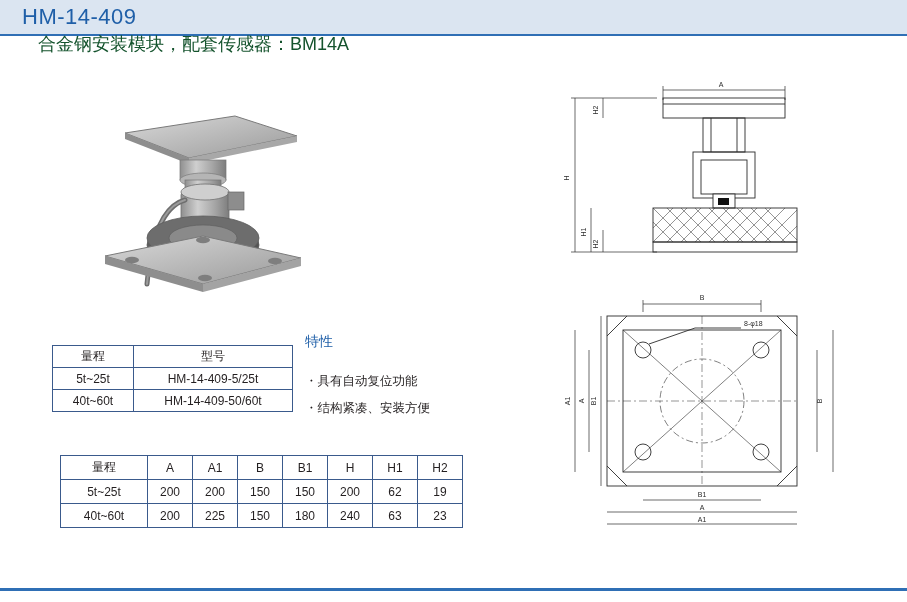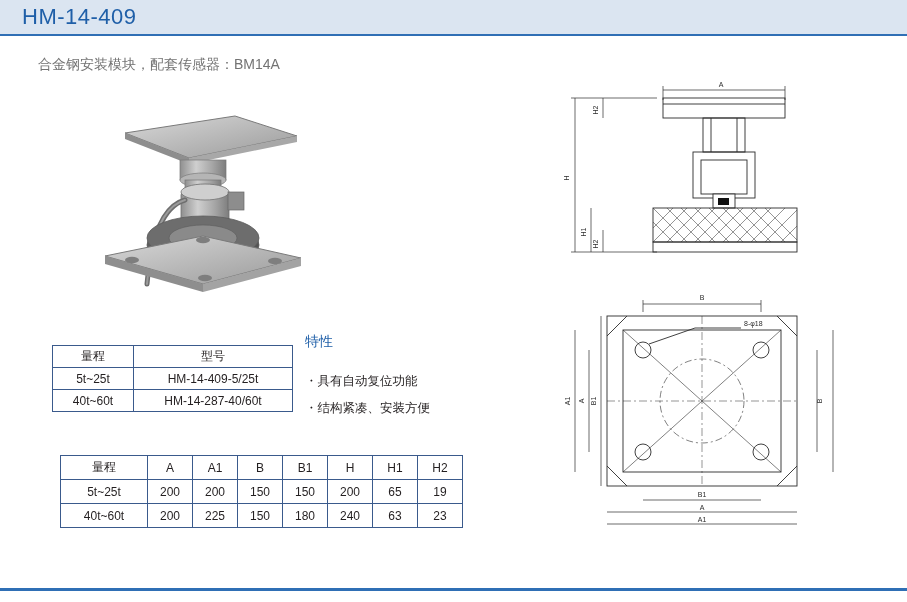--- a/index.html
+++ b/index.html
@@ -45,23 +45,23 @@
   }
   .footer-rule {
     position: absolute;
     left: 0; top: 588px;
     width: 907px; height: 3px;
     background: #2f6fb5;
   }
   .subtitle {
     position: absolute;
     left: 38px;
-    top: 56px;
-    font-size: 14px;
-    color: #737373;
+    top: 32px;
+    font-size: 18px;
+    color: #14532d;
   }
 
   
   .photo {
     position: absolute;
     left: 85px;
     top: 88px;
     width: 235px;
     height: 205px;
   }
@@ -208,21 +208,21 @@
         <th class="c1">型号</th>
       </tr>
     </thead>
     <tbody>
       <tr>
         <td class="c0">5t~25t</td>
         <td class="c1">HM-14-409-5/25t</td>
       </tr>
       <tr>
         <td class="c0">40t~60t</td>
-        <td class="c1">HM-14-287-40/60t</td>
+        <td class="c1">HM-14-409-50/60t</td>
       </tr>
     </tbody>
   </table>
 
   <div class="features">
     <div class="features-title">特性</div>
     <div class="feature-item">・具有自动复位功能</div>
     <div class="feature-item">・结构紧凑、安装方便</div>
   </div>
 
@@ -240,21 +240,21 @@
       </tr>
     </thead>
     <tbody>
       <tr>
         <td class="c0">5t~25t</td>
         <td class="cx">200</td>
         <td class="cx">200</td>
         <td class="cx">150</td>
         <td class="cx">150</td>
         <td class="cx">200</td>
-        <td class="cx">65</td>
+        <td class="cx">62</td>
         <td class="cx">19</td>
       </tr>
       <tr>
         <td class="c0">40t~60t</td>
         <td class="cx">200</td>
         <td class="cx">225</td>
         <td class="cx">150</td>
         <td class="cx">180</td>
         <td class="cx">240</td>
         <td class="cx">63</td>

